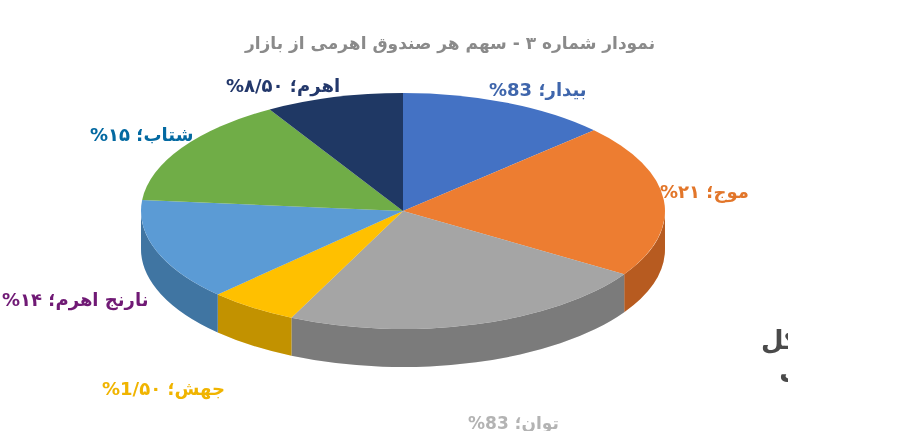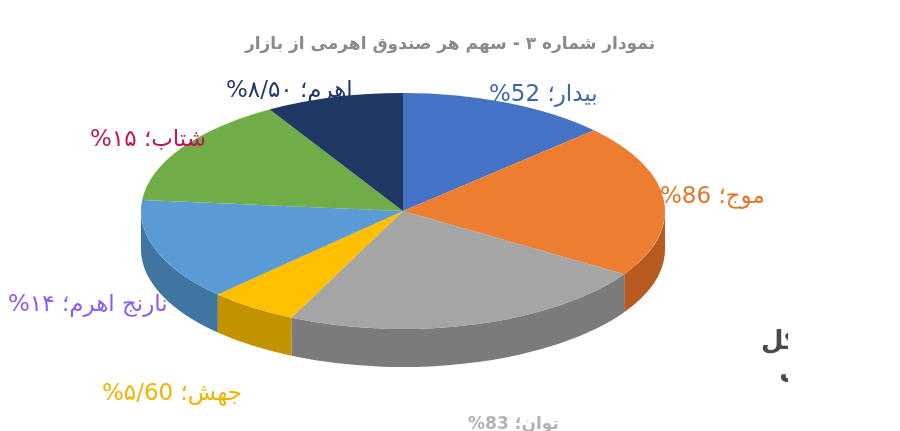--- a/index.html
+++ b/index.html
@@ -31,31 +31,31 @@
   }
   #pie-svg {
     position: absolute;
     left: 0;
     top: 0;
     width: 900px;
     height: 431px;
   }
   .lbl {
     position: absolute;
-    font-size: 23px;
-    font-weight: 400;
+    font-size: 18px;
+    font-weight: 700;
     white-space: nowrap;
     line-height: 1.15;
   }
   #label-bidar   { top: 56px;  left: 489px; color: #3f66ac; }
   #label-mowj    { top: 158px; left: 660px; color: #e2762a; }
   #label-tavan   { top: 390px; left: 468px; color: #b3b3b3; font-weight: 600; font-size: 17px; }
   #label-jahesh  { top: 355px; left: 102px; color: #f0b400; }
-  #label-narenj  { top: 266px; left: 8px;   color: #8b5cf6; text-align: center; }
-  #label-shetab  { top: 101px; left: 90px;  color: #be185d; }
+  #label-narenj  { top: 266px; left: 2px;   color: #701a75; text-align: center; }
+  #label-shetab  { top: 101px; left: 90px;  color: #0369a1; }
   #label-ahrom   { top: 52px;  left: 226px; color: #23386b; }
 
   #total-note {
     position: absolute;
     top: 300px;
     left: 645px;
     width: 238px;
     text-align: right;
     font-size: 26px;
     font-weight: 700;
@@ -89,24 +89,24 @@
       <path d="M 217.73802332912456 270.4386001800126 A 262 118 0 0 1 141 187.00000000000003 L 141 225.00000000000003 A 262 118 0 0 0 217.73802332912456 308.4386001800126 Z" fill="#000" opacity="0.10"></path>
       <path d="M 403 187 L 403 69 A 262 118 0 0 1 593.9897803844099 106.22344150041474 Z" fill="#4472C4"></path>
       <path d="M 403 187 L 593.9897803844099 106.22344150041474 A 262 118 0 0 1 624.2139164815279 250.22756180752162 Z" fill="#ED7D31"></path>
       <path d="M 403 187 L 624.2139164815279 250.22756180752162 A 262 118 0 0 1 291.44582560995104 293.76959219099035 Z" fill="#A5A5A5"></path>
       <path d="M 403 187 L 291.44582560995104 293.76959219099035 A 262 118 0 0 1 217.73802332912456 270.4386001800126 Z" fill="#FFC000"></path>
       <path d="M 403 187 L 217.73802332912456 270.4386001800126 A 262 118 0 0 1 142.162765273993 175.8952190284154 Z" fill="#5B9BD5"></path>
       <path d="M 403 187 L 142.162765273993 175.8952190284154 A 262 118 0 0 1 269.6311490734026 85.43244081353468 Z" fill="#70AD47"></path>
       <path d="M 403 187 L 269.6311490734026 85.43244081353468 A 262 118 0 0 1 402.99999999999994 69 Z" fill="#1F3864"></path>
     </svg>
 
-  <div class="lbl" id="label-bidar">بیدار؛ 52%</div>
-  <div class="lbl" id="label-mowj">موج؛ 86%</div>
+  <div class="lbl" id="label-bidar">بیدار؛ 83%</div>
+  <div class="lbl" id="label-mowj">موج؛ ۲۱%</div>
   <div class="lbl" id="label-tavan">توان؛ 83%</div>
-  <div class="lbl" id="label-jahesh">جهش؛ ۵/60%</div>
+  <div class="lbl" id="label-jahesh">جهش؛ 1/۵۰%</div>
   <div class="lbl" id="label-narenj">نارنج اهرم؛ ۱۴%</div>
   <div class="lbl" id="label-shetab">شتاب؛ ۱۵%</div>
   <div class="lbl" id="label-ahrom">اهرم؛ ۸/۵۰%</div>
 
   <div id="total-note">
     <div>ارزش کل</div>
     <div>۳۳ همت</div>
   </div>
 
 </div>

